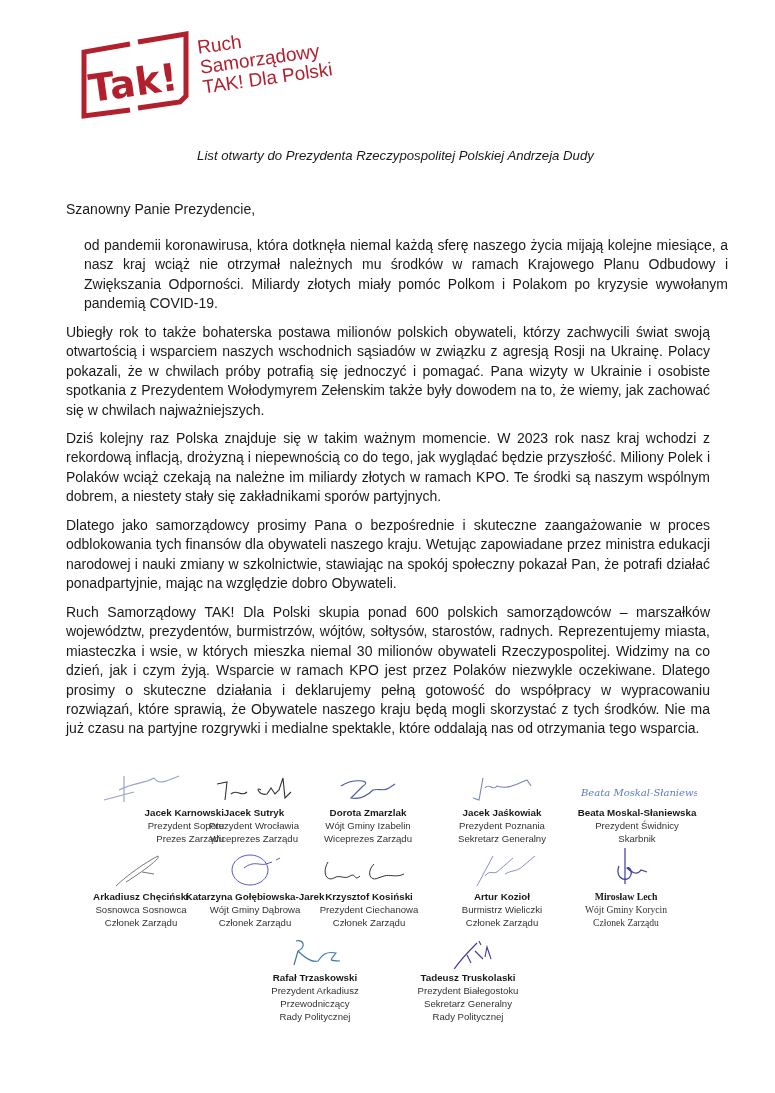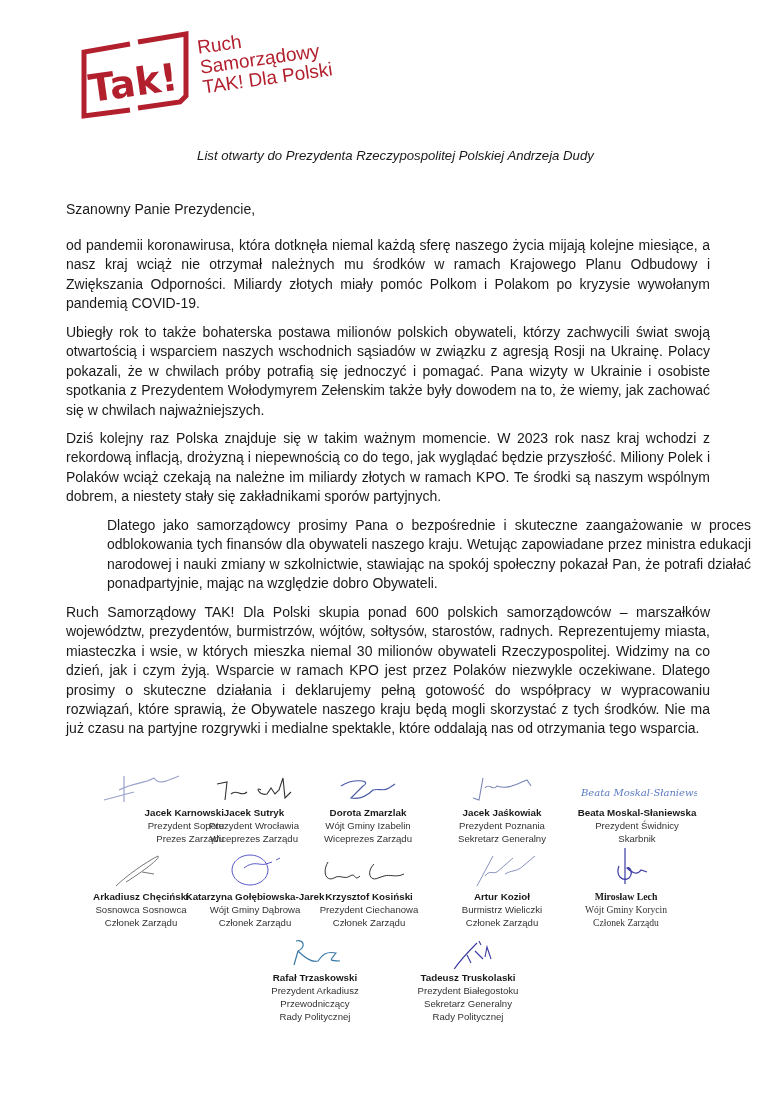--- a/index.html
+++ b/index.html
@@ -4,24 +4,24 @@
 <style>
   html, body { margin:0; padding:0; background:#ffffff; }
   body { width:775px; height:1093px; position:relative; overflow:hidden; font-family:"Liberation Sans", sans-serif; color:#1a1a1a; }
   .logo { position:absolute; left:78px; top:30px; width:260px; height:100px; }
   .logo svg { position:absolute; left:0; top:0; }
   .logo-text { position:absolute; left:118px; top:8px; color:#b21f2d; font-size:19px; line-height:20px; transform:rotate(-8deg); transform-origin:left top; }
   .logo-text div { white-space:nowrap; }
   .title { position:absolute; left:0; width:775px; top:148px; text-align:center; font-style:italic; font-size:13.2px; color:#1a1a1a;margin-left:8px; }
   .salutation { position:absolute; left:66px; top:201px; font-size:14px; }
   .body-text { position:absolute; left:66px; width:644px; font-size:14px; line-height:19.4px; text-align:justify; }
-  .p1 { top:236px; }
+  .p1 { top:236px;margin-left:18px; }
   .p2 { top:323px; }
   .p3 { top:429px; }
-  .p4 { top:516px;margin-left:41px; }
+  .p4 { top:516px; }
   .p5 { top:603px; }
   .sig { position:absolute; width:170px; text-align:center; font-size:9.6px; line-height:13px; color:#333; }
   .sig .name { font-weight:bold; color:#1a1a1a; font-size:9.8px; }
   .sig svg { display:block; margin:0 auto 2px auto; }
 </style>
 </head>
 <body>
 
 <div class="logo">
   <svg width="115" height="100" viewBox="0 0 115 100">

